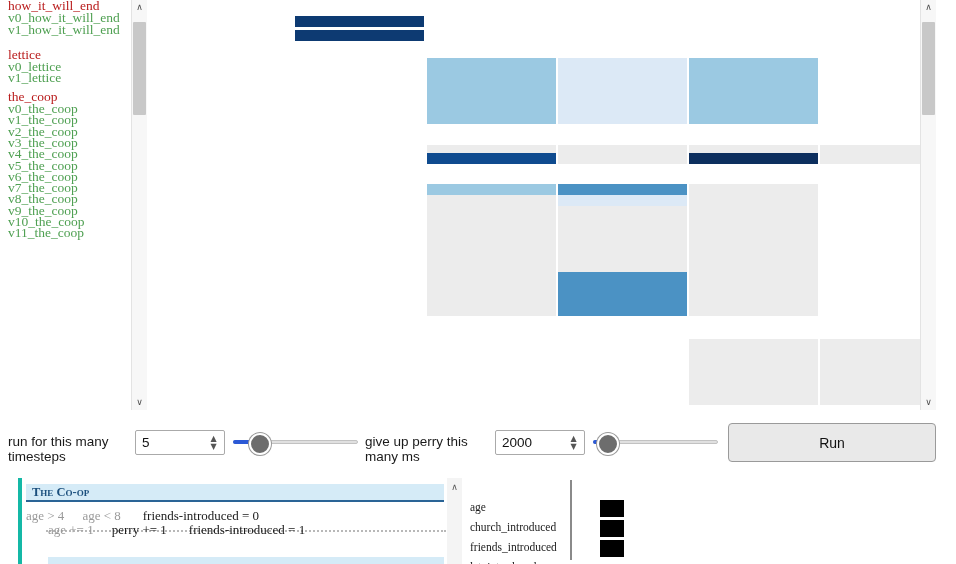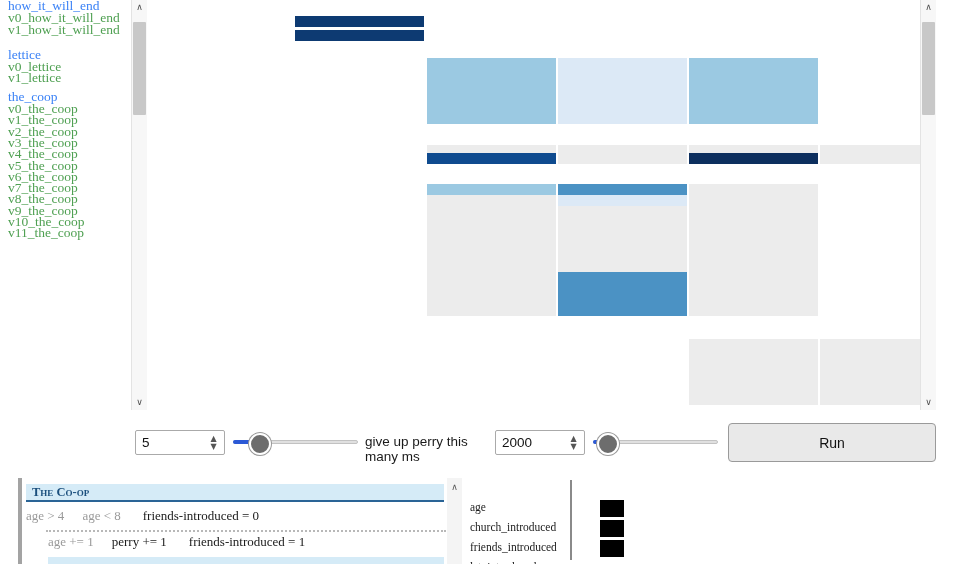--- a/index.html
+++ b/index.html
@@ -14,21 +14,21 @@
   
   #top-area{position:absolute;left:0;top:0;width:956px;height:410px;}
 
   
   #var-list{
     position:absolute;left:0;top:0;width:131px;height:410px;
     overflow:hidden;background:#ffffff;
   }
   .var-group{margin:0;padding:0;}
   .var-group .grp-title{
-    color:#3b82f6;font-size:13.5px;line-height:12.3px;
+    color:#b91c1c;font-size:13.5px;line-height:12.3px;
     padding-left:8px;white-space:nowrap;
   }
   .var-item{
     font-size:13.5px;line-height:11.3px;padding-left:8px;white-space:nowrap;
   }
   .var-item.green{color:#4fa052;}
   .var-item.orange{color:#e8871a;}
   .grp-gap{height:7px;}
 
   
@@ -99,21 +99,21 @@
     border-radius:4px;box-sizing:border-box;
     font-family:"Liberation Sans", sans-serif;font-size:14px;color:#111;
     display:flex;align-items:center;justify-content:center;
     cursor:pointer;
   }
 
   
   #bottom-area{position:absolute;left:0;top:478px;width:956px;height:86px;}
   #code-panel{
     position:absolute;left:18px;top:0;width:429px;height:86px;
-    background:#ffffff;border-left:4px solid #a3a3a3;box-sizing:border-box;
+    background:#ffffff;border-left:4px solid #14b8a6;box-sizing:border-box;
     overflow:hidden;
   }
   .rule-title{
     position:absolute;left:4px;top:6px;width:418px;height:18px;
     background:#d5ebf7;border-bottom:2px solid #2a6496;box-sizing:border-box;
     color:#1b4f7d;font-size:12.5px;font-variant:small-caps;font-weight:bold;
     padding-left:6px;line-height:16px;
     font-family:"Liberation Serif", serif;
   }
   .rule-line{
@@ -326,20 +326,24 @@
 
   <div class="vscroll" id="scroll-right">
     <div class="arrow up">∧</div>
     <div class="thumb"></div>
     <div class="arrow down">∨</div>
   </div>
 </div>
 
 <div id="controls">
 
+  <div class="ctrl-label" style="left:8px;top:19px;width:120px;">
+    <div>run for this many</div>
+    <div>timesteps</div>
+  </div>
 
   <div class="spinner" style="left:135px;top:15px;width:90px;height:25px;">
     <span class="sval">5</span>
     <span class="sarrows">
       <span>▲</span>
       <span>▼</span>
     </span>
   </div>
 
   <div class="slider" style="left:233px;top:17px;width:125px;">
@@ -369,21 +373,21 @@
 
   <div id="run-button" style="left:728px;top:8px;width:208px;height:39px;">Run</div>
 </div>
 
 <div id="bottom-area">
 
   <div id="code-panel">
     <div class="rule-title">The Co-op</div>
     <div class="rule-line" id="rule-cond" style="top:30px;"><span class="tok-dim" style="">age &gt; 4</span><span class="tok-dim" style="margin-left: 18px;">age &lt; 8</span><span class="tok" style="margin-left: 22px;">friends-introduced = 0</span></div>
     <div class="rule-sep" style="top:52px;"></div>
-    <div class="rule-line" id="rule-act" style="top:56px;"><span class="tok-dim" style="margin-left: 22px;">age += 1</span><span class="tok" style="margin-left: 18px;">perry += 1</span><span class="tok" style="margin-left: 22px;">friends-introduced = 1</span></div>
+    <div class="rule-line" id="rule-act" style="top:44px;"><span class="tok-dim" style="margin-left: 22px;">age += 1</span><span class="tok" style="margin-left: 18px;">perry += 1</span><span class="tok" style="margin-left: 22px;">friends-introduced = 1</span></div>
     <div class="rule-next" style="top:79px;"></div>
   </div>
 
   <div id="code-scroll">
     <div class="arrow" style="top:2px;">∧</div>
   </div>
 
   <div id="legend">
       <div class="legend-item" style="top: 7px;">age</div>
       <div class="legend-item" style="top: 27px;">church_introduced</div>

